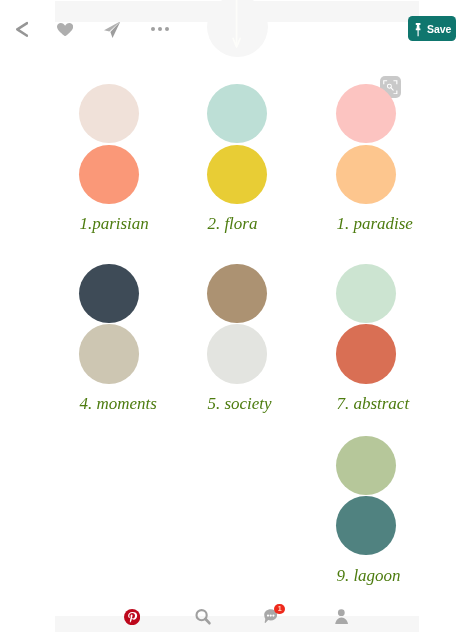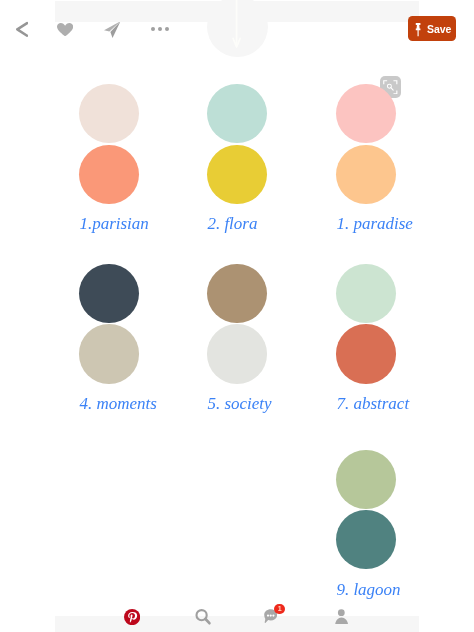--- a/index.html
+++ b/index.html
@@ -37,21 +37,21 @@
 
   
   #grid{position:absolute;left:0;top:0;width:474px;height:632px;}
   .cell{position:absolute;width:128px;}
   .swatches{position:relative;width:60px;height:120px;}
   .sw{position:absolute;left:0;width:59.6px;height:59.2px;border-radius:50%;}
   .sw-top{top:0;}
   .sw-bot{top:60.3px;}
   .cap{position:absolute;left:0.4px;top:131px;white-space:nowrap;transform:translateZ(0);
        font-family:"Liberation Serif", serif;
-       font-style:italic;font-size:17px;color:#3b82f6;line-height:17px;}
+       font-style:italic;font-size:17px;color:#4d7c0f;line-height:17px;}
 </style>
 </head>
 <body>
 
 <div id="screen">
 
   <div id="chrome-top" class="chrome-strip"></div>
 
   <div id="scroll-hint"></div>
   <svg id="scroll-arrow" viewBox="0 0 14 48">
@@ -73,21 +73,21 @@
     <path d="M165 2 L0 92 L54 104 Z" fill="#b0b0b0"></path>
     <path d="M165 2 L64 110 L85 170 Z" fill="#9d9d9d"></path>
   </svg>
 
   <div id="more-btn">
     <span class="dot" style="left:0px"></span>
     <span class="dot" style="left:7.2px"></span>
     <span class="dot" style="left:14.5px"></span>
   </div>
 
-  <div id="save-btn" style="background-color: #c2410c;">
+  <div id="save-btn" style="background-color: #0f766e;">
     <svg id="save-pin" viewBox="0 0 64 136">
       <path d="M8 0 H56 V20 H44 L48 56 H56 V74 H38 V136 H26 V74 H8 V56 H16 L20 20 H8 Z" fill="#fff"></path>
     </svg>
     <span id="save-label">Save</span>
   </div>
 
   <div id="lens-btn">
     <svg width="14.6" height="14.6" viewBox="0 0 155 155">
       <path d="M8 38 V8 H38 M117 8 H147 V38 M147 117 V147 H117 M38 147 H8 V117" stroke="#fff" stroke-width="12" fill="none" stroke-linecap="square"></path>
       <circle cx="68" cy="66" r="21" stroke="#fff" stroke-width="11" fill="none"></circle>
@@ -131,21 +131,21 @@
         </div>
         <div class="cap">5. society</div>
       </div>
       <div class="cell" style="left: 336px; top: 264.1px;">
         <div class="swatches">
           <div class="sw sw-top" style="background: rgb(204, 228, 209);"></div>
           <div class="sw sw-bot" style="background: rgb(217, 111, 84);"></div>
         </div>
         <div class="cap">7. abstract</div>
       </div>
-      <div class="cell" style="left: 336px; top: 450px;">
+      <div class="cell" style="left: 336px; top: 436px;">
         <div class="swatches">
           <div class="sw sw-top" style="background: rgb(182, 199, 154);"></div>
           <div class="sw sw-bot" style="background: rgb(80, 130, 128);"></div>
         </div>
         <div class="cap">9. lagoon</div>
       </div>
     </div>
 
   <div id="chrome-bottom" class="chrome-strip"></div>
 

